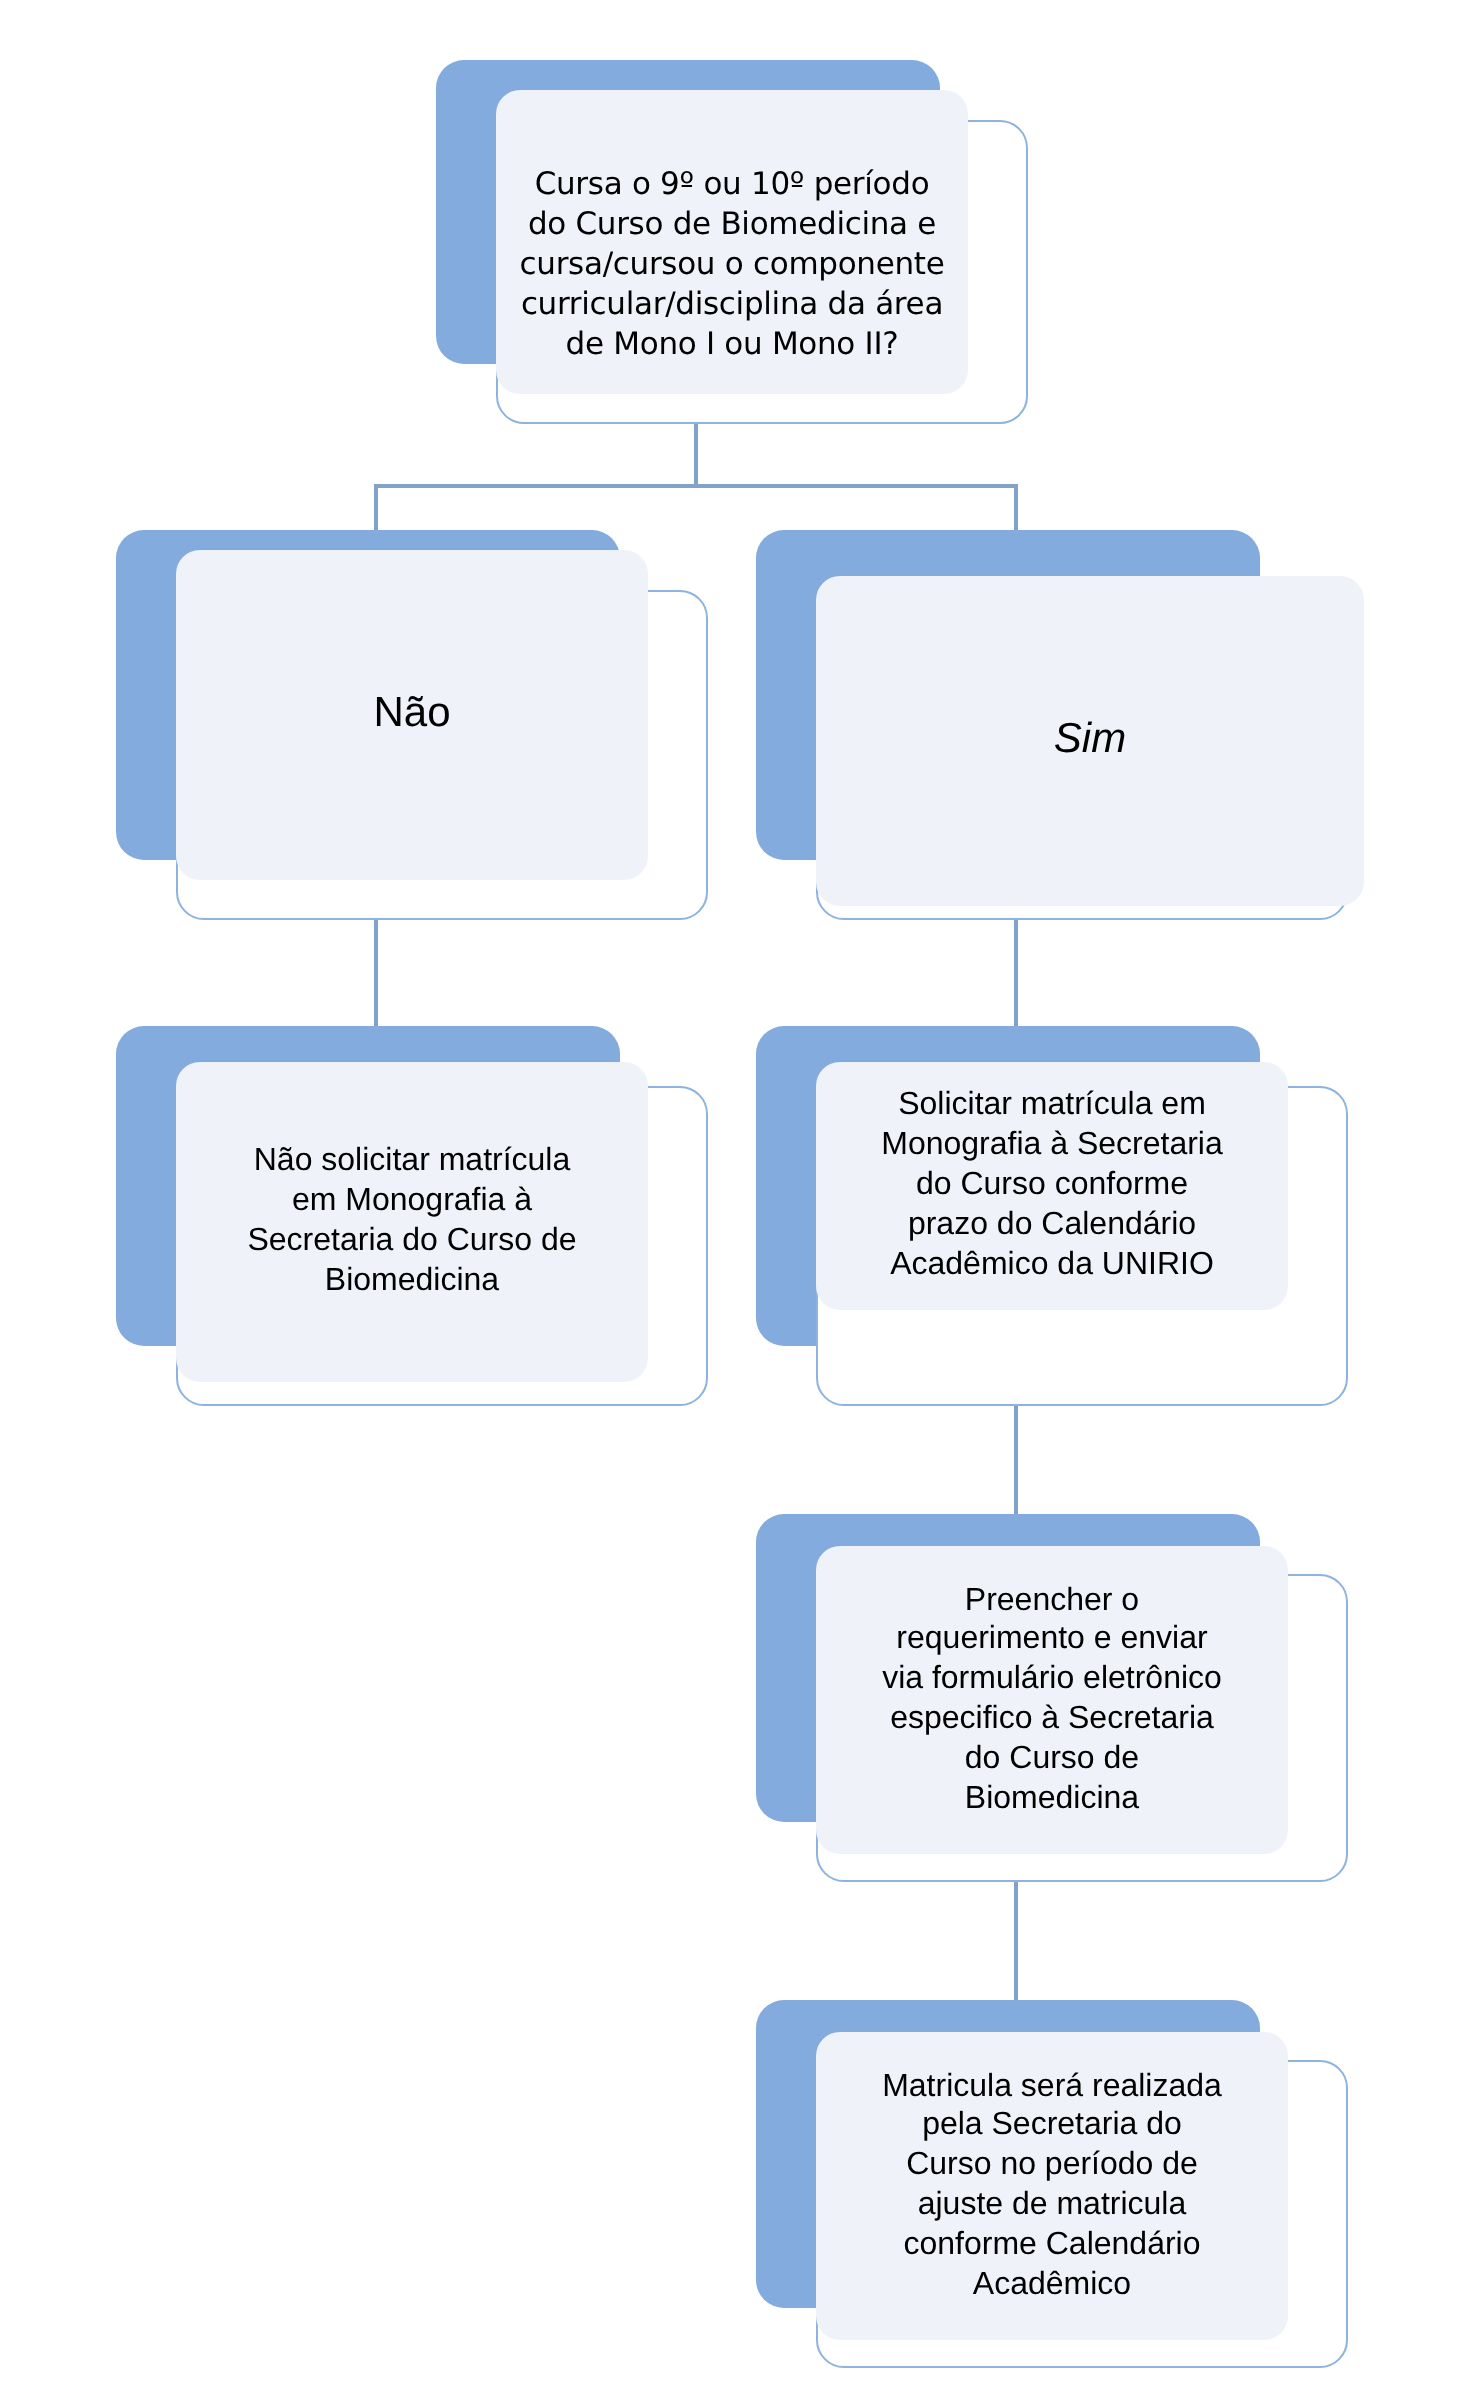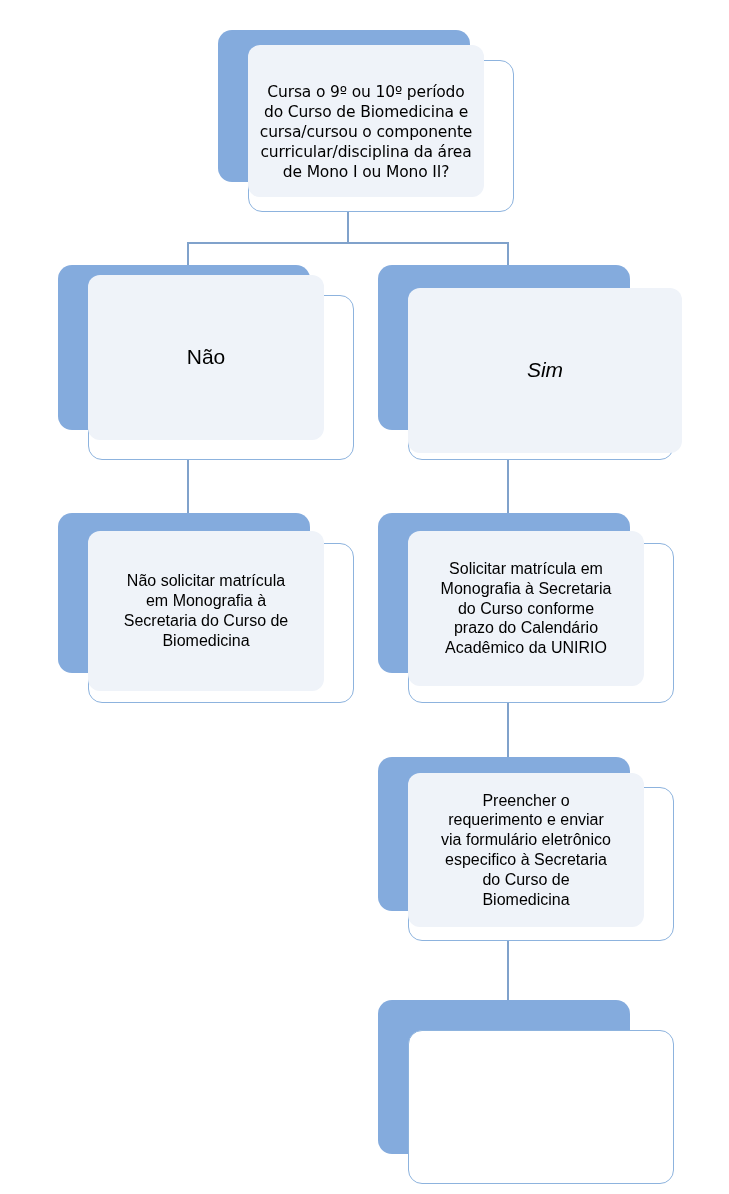--- a/index.html
+++ b/index.html
@@ -106,21 +106,21 @@
   #node-nao-solicitar { left: 58px; top: 513px; width: 296px; height: 190px; border-radius: 19px; }
   #node-nao-solicitar .plate-blue    { left: 0px;  top: 0px;  width: 252px; height: 160px; }
   #node-nao-solicitar .plate-outline { left: 30px; top: 30px; width: 266px; height: 160px; }
   #node-nao-solicitar .plate-text    { left: 30px; top: 18px; width: 236px; height: 160px; }
   #node-nao-solicitar .label { font-size: 16px; line-height: 1.24; }
 
   
   #node-solicitar { left: 378px; top: 513px; width: 296px; height: 190px; }
   #node-solicitar .plate-blue    { left: 0px;  top: 0px;  width: 252px; height: 160px; }
   #node-solicitar .plate-outline { left: 30px; top: 30px; width: 266px; height: 160px; }
-  #node-solicitar .plate-text    { left: 30px; top: 18px; width: 236px; height: 155px; }
+  #node-solicitar .plate-text    { left: 30px; top: 18px; width: 236px; height: 124px; }
   #node-solicitar .label { font-size: 16px; line-height: 1.24; }
 
   
   #node-preencher { left: 378px; top: 757px; width: 296px; height: 224px; }
   #node-preencher .plate-blue    { left: 0px;  top: 0px;  width: 252px; height: 154px; }
   #node-preencher .plate-outline { left: 30px; top: 30px; width: 266px; height: 154px; }
   #node-preencher .plate-text    { left: 30px; top: 16px; width: 236px; height: 154px; }
   #node-preencher .label { font-size: 16px; line-height: 1.24; }
 
   
@@ -211,15 +211,23 @@
 via formulário eletrônico
 especifico à Secretaria
 do Curso de
 Biomedicina</span>
     </div>
   </div>
 
   <div class="node" id="node-matricula">
     <div class="plate-blue"></div>
     <div class="plate-outline"></div>
+    <div class="plate-text">
+      <span class="label">Matricula será realizada
+pela Secretaria do
+Curso no período de
+ajuste de matricula
+conforme Calendário
+Acadêmico</span>
+    </div>
   </div>
 
 </div>
 
 </body></html>

